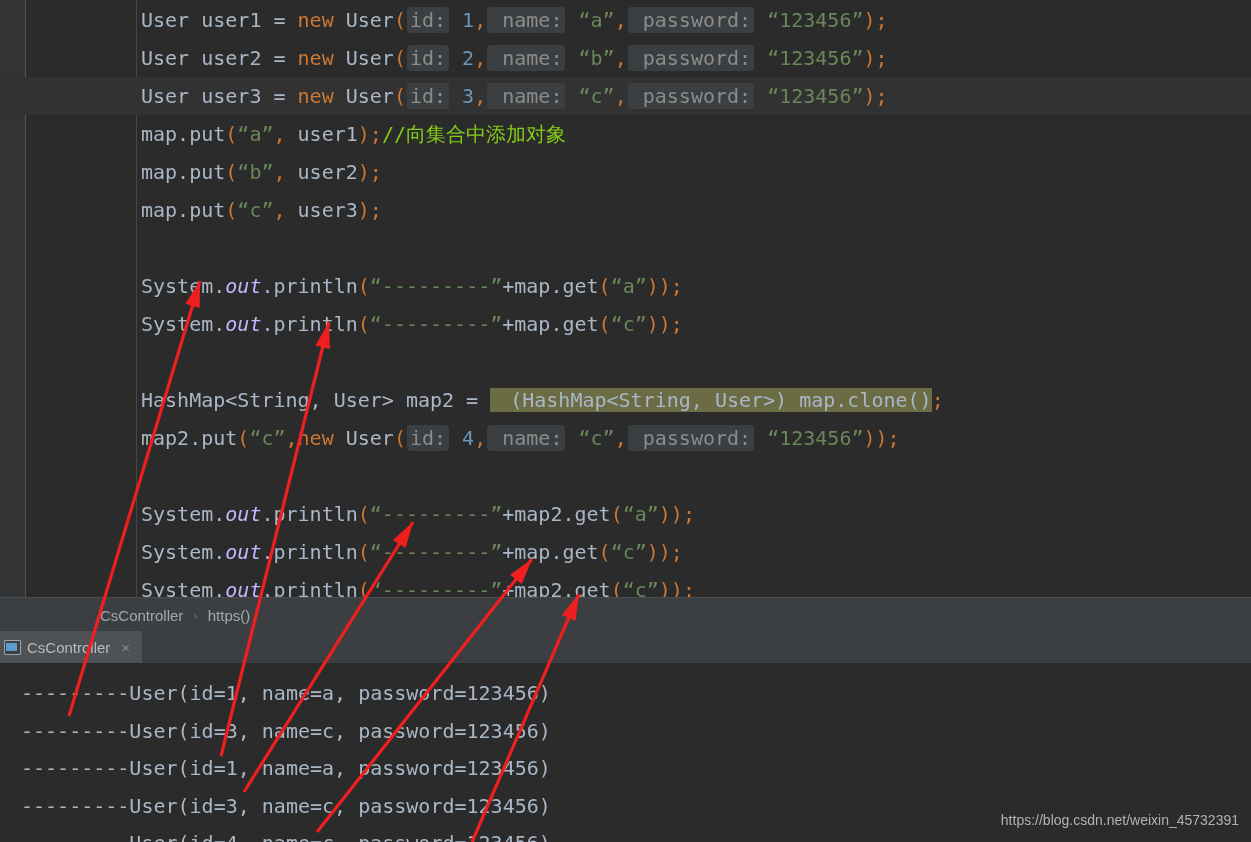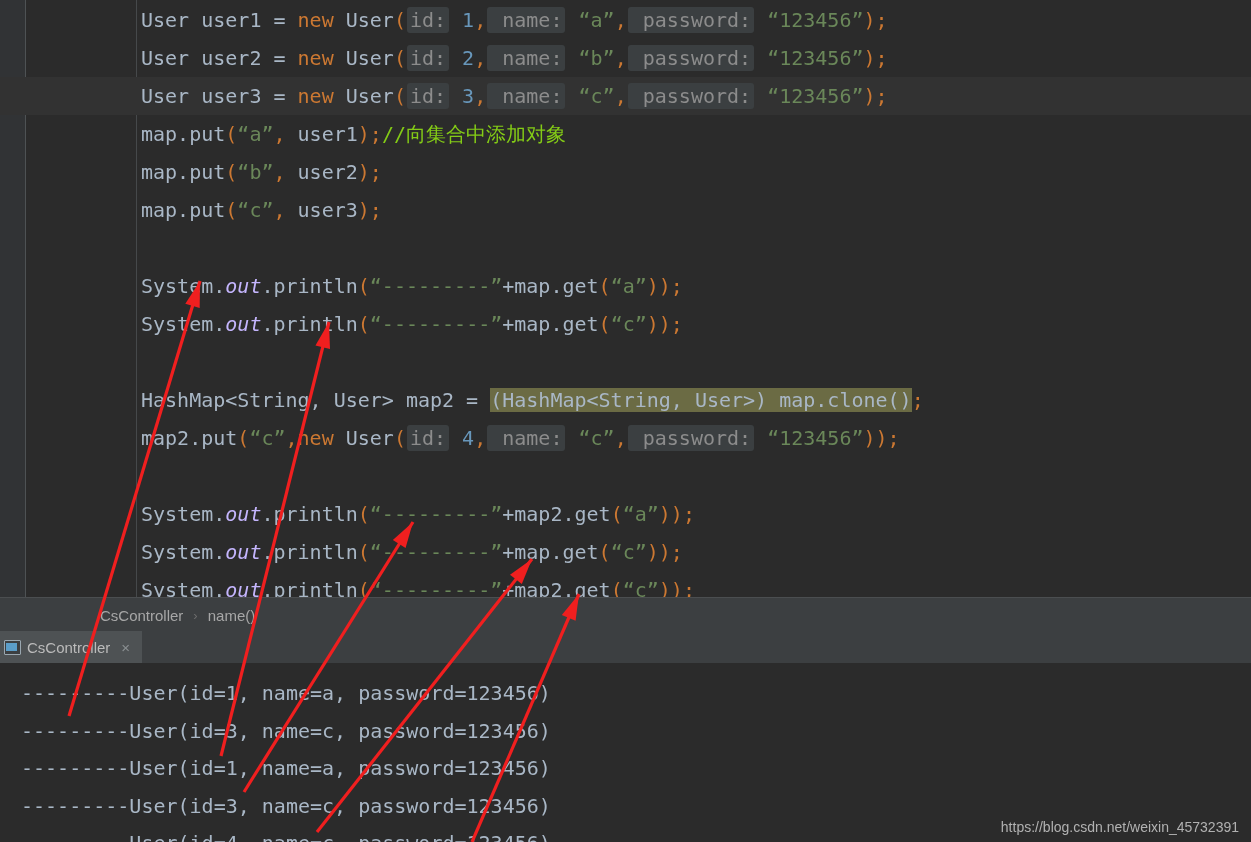--- a/index.html
+++ b/index.html
@@ -53,21 +53,21 @@
   .t-sep  {color:#cc7832;}            
   .t-static{color:#c4b5fd;font-style:italic;}  
   .t-plain{color:#a9b7c6;}
 
   
   .hint{
     background:#3b3f41;color:#8c8c8c;border-radius:3px;
     padding:1px 3px;margin:0 1px;
   }
   
-  .hl{background:#6b6b44;}
+  .hl{background:#6b6b44;padding-left:20px;}
 
   
   #breadcrumb{
     position:absolute;left:0;top:597px;width:1251px;height:34px;
     background:#3c3f41;border-top:1px solid #4b4e50;
     font-family:"Liberation Sans",sans-serif;font-size:15px;color:#a7a7a7;
     display:flex;align-items:center;
   }
   #breadcrumb .crumb{padding:0 4px;}
   #breadcrumb .sep{color:#6d6d6d;font-size:13px;padding:0 6px;}
@@ -101,21 +101,20 @@
     background:#2b2b2b;overflow:hidden;
     font-size:20px;line-height:37.5px;color:#a9b7c6;white-space:pre;
   }
   #console .oline{position:absolute;left:21px;white-space:pre;}
 
   
   #watermark{
     position:absolute;right:12px;top:812px;
     font-family:"Liberation Sans",sans-serif;font-size:14px;color:#b9b9b9;
     opacity:.95;
-    margin-top:7px;
   }
 
   
   #arrows{position:absolute;left:0;top:0;width:1251px;height:842px;pointer-events:none;}
 </style>
 </head>
 <body>
 
 <div id="ide">
 
@@ -123,21 +122,21 @@
     <div class="left-stripe"></div>
     <div class="gutter"></div>
     <div class="gutter-inner"></div>
     <div class="code" id="code-lines"><div class="ln" style="top: 1px;"><span class="txt"><span class="t-type">User</span><span class="t-plain"> user1 = </span><span class="t-kw">new</span><span class="t-plain"> User</span><span class="t-sep">(</span><span class="hint">id:</span><span class="t-num"> 1</span><span class="t-sep">,</span><span class="hint"> name:</span><span class="t-str"> “a”</span><span class="t-sep">,</span><span class="hint"> password:</span><span class="t-str"> “123456”</span><span class="t-sep">);</span></span></div><div class="ln" style="top: 39px;"><span class="txt"><span class="t-type">User</span><span class="t-plain"> user2 = </span><span class="t-kw">new</span><span class="t-plain"> User</span><span class="t-sep">(</span><span class="hint">id:</span><span class="t-num"> 2</span><span class="t-sep">,</span><span class="hint"> name:</span><span class="t-str"> “b”</span><span class="t-sep">,</span><span class="hint"> password:</span><span class="t-str"> “123456”</span><span class="t-sep">);</span></span></div><div class="ln caret" style="top: 77px;"><span class="txt"><span class="t-type">User</span><span class="t-plain"> user3 = </span><span class="t-kw">new</span><span class="t-plain"> User</span><span class="t-sep">(</span><span class="hint">id:</span><span class="t-num"> 3</span><span class="t-sep">,</span><span class="hint"> name:</span><span class="t-str"> “c”</span><span class="t-sep">,</span><span class="hint"> password:</span><span class="t-str"> “123456”</span><span class="t-sep">);</span></span></div><div class="ln" style="top: 115px;"><span class="txt"><span class="t-plain">map.put</span><span class="t-sep">(</span><span class="t-str">“a”</span><span class="t-sep">, </span><span class="t-plain">user1</span><span class="t-sep">);</span><span class="t-cmt">//向集合中添加对象</span></span></div><div class="ln" style="top: 153px;"><span class="txt"><span class="t-plain">map.put</span><span class="t-sep">(</span><span class="t-str">“b”</span><span class="t-sep">, </span><span class="t-plain">user2</span><span class="t-sep">);</span></span></div><div class="ln" style="top: 191px;"><span class="txt"><span class="t-plain">map.put</span><span class="t-sep">(</span><span class="t-str">“c”</span><span class="t-sep">, </span><span class="t-plain">user3</span><span class="t-sep">);</span></span></div><div class="ln" style="top: 229px;"><span class="txt"></span></div><div class="ln" style="top: 267px;"><span class="txt"><span class="t-plain">System.</span><span class="t-static">out</span><span class="t-plain">.println</span><span class="t-sep">(</span><span class="t-str">“---------”</span><span class="t-plain">+map.get</span><span class="t-sep">(</span><span class="t-str">“a”</span><span class="t-sep">));</span></span></div><div class="ln" style="top: 305px;"><span class="txt"><span class="t-plain">System.</span><span class="t-static">out</span><span class="t-plain">.println</span><span class="t-sep">(</span><span class="t-str">“---------”</span><span class="t-plain">+map.get</span><span class="t-sep">(</span><span class="t-str">“c”</span><span class="t-sep">));</span></span></div><div class="ln" style="top: 343px;"><span class="txt"></span></div><div class="ln" style="top: 381px;"><span class="txt"><span class="t-type">HashMap&lt;String, User&gt;</span><span class="t-plain"> map2 = </span><span class="hl t-plain">(HashMap&lt;String, User&gt;) map.clone()</span><span class="t-sep">;</span></span></div><div class="ln" style="top: 419px;"><span class="txt"><span class="t-plain">map2.put</span><span class="t-sep">(</span><span class="t-str">“c”</span><span class="t-sep">,</span><span class="t-kw">new</span><span class="t-plain"> User</span><span class="t-sep">(</span><span class="hint">id:</span><span class="t-num"> 4</span><span class="t-sep">,</span><span class="hint"> name:</span><span class="t-str"> “c”</span><span class="t-sep">,</span><span class="hint"> password:</span><span class="t-str"> “123456”</span><span class="t-sep">));</span></span></div><div class="ln" style="top: 457px;"><span class="txt"></span></div><div class="ln" style="top: 495px;"><span class="txt"><span class="t-plain">System.</span><span class="t-static">out</span><span class="t-plain">.println</span><span class="t-sep">(</span><span class="t-str">“---------”</span><span class="t-plain">+map2.get</span><span class="t-sep">(</span><span class="t-str">“a”</span><span class="t-sep">));</span></span></div><div class="ln" style="top: 533px;"><span class="txt"><span class="t-plain">System.</span><span class="t-static">out</span><span class="t-plain">.println</span><span class="t-sep">(</span><span class="t-str">“---------”</span><span class="t-plain">+map.get</span><span class="t-sep">(</span><span class="t-str">“c”</span><span class="t-sep">));</span></span></div><div class="ln" style="top: 571px;"><span class="txt"><span class="t-plain">System.</span><span class="t-static">out</span><span class="t-plain">.println</span><span class="t-sep">(</span><span class="t-str">“---------”</span><span class="t-plain">+map2.get</span><span class="t-sep">(</span><span class="t-str">“c”</span><span class="t-sep">));</span></span></div></div>
   </div>
 
   <div id="breadcrumb">
     <span style="width:96px;display:inline-block"></span>
     <span class="crumb">CsController</span>
     <span class="sep">›</span>
-    <span class="crumb">name()</span>
+    <span class="crumb">https()</span>
   </div>
 
   <div id="toolwin">
 
     <div id="tabbar">
       <div class="tab-rest"></div>
       <div class="tab">
         <span class="tabicon">
           <i class="frame"></i>
             <i class="scr"></i>

